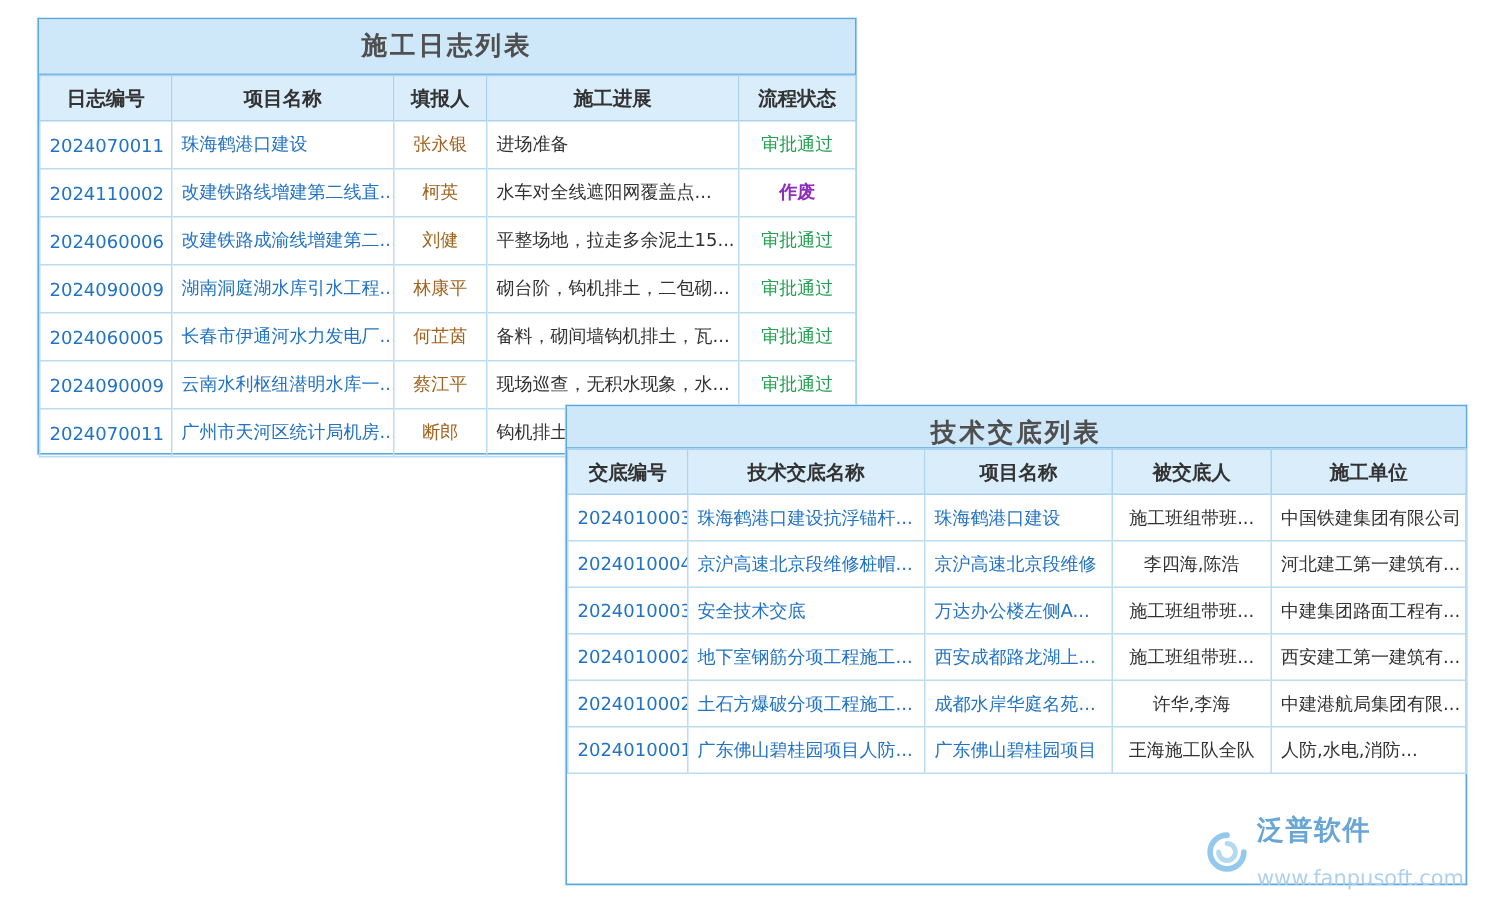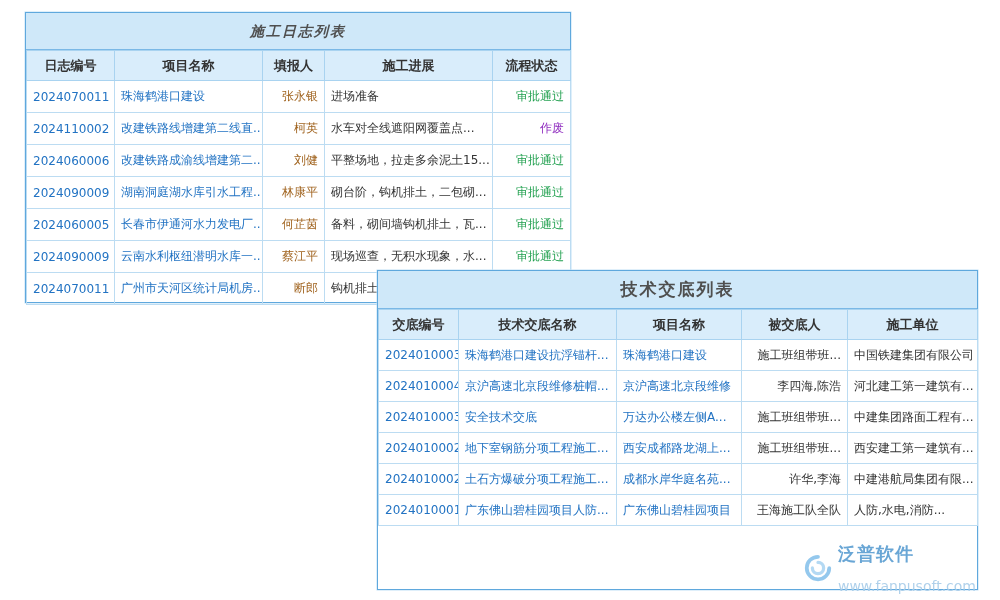--- a/index.html
+++ b/index.html
@@ -17,44 +17,44 @@
   }
   .titlebar {
     text-align: center;
     background: #cfe8f9;
     border-bottom: 1px solid #7ab8e6;
     font-weight: bold;
     color: #4f4f4f;
     letter-spacing: 2px;
   }
   #log-window { left: 25px; top: 12px; width: 546px; height: 291px; z-index: 1; }
-  #log-window .titlebar { height: 37px; line-height: 37px; font-size: 14px; font-style: italic; }
+  #log-window .titlebar { height: 37px; line-height: 37px; font-size: 17px; }
   #disclosure-window { left: 377px; top: 270px; width: 601px; height: 320px; z-index: 2; }
-  #disclosure-window .titlebar { height: 38px; line-height: 36px; font-size: 17px; }
+  #disclosure-window .titlebar { height: 28px; line-height: 36px; font-size: 17px; }
 
   table { width: 100%; border-collapse: collapse; table-layout: fixed; border-radius: 16px; }
   th {
     background: #d9edfb;
     color: #333333;
     font-weight: bold;
     font-size: 13px;
     height: 30px;
     border: 1px solid #a9d3f0;
     white-space: nowrap; overflow: hidden;
   }
   td {
     font-size: 12px;
     color: #333333;
     border: 1px solid #bcdcf2;
     padding: 0 6px;
     white-space: nowrap; overflow: hidden;
   }
   #log-window td { height: 32px; }
   #disclosure-window td { height: 31px; }
-  .c-center { text-align: right; }
+  .c-center { text-align: center; }
   .c-left { text-align: left; }
   .link { color: #2273c3; }
   .reporter { color: #a0631e; }
   .status { font-weight: normal; }
 
   .watermark {
     position: absolute;
     right: 24px; bottom: 8px;
     z-index: 5;
     display: flex; align-items: center;
@@ -92,21 +92,21 @@
         <td class="link c-left">珠海鹤港口建设</td>
         <td class="reporter c-center">张永银</td>
         <td class="c-left">进场准备</td>
         <td class="status c-center" style="color: rgb(33, 160, 79);">审批通过</td>
       </tr>
       <tr>
         <td class="link c-center">2024110002</td>
         <td class="link c-left">改建铁路线增建第二线直...</td>
         <td class="reporter c-center">柯英</td>
         <td class="c-left">水车对全线遮阳网覆盖点...</td>
-        <td class="status c-center" style="color: rgb(143, 43, 191);">作废</td>
+        <td class="status c-center" style="color: rgb(143, 43, 191); font-weight: bold;">作废</td>
       </tr>
       <tr>
         <td class="link c-center">2024060006</td>
         <td class="link c-left">改建铁路成渝线增建第二...</td>
         <td class="reporter c-center">刘健</td>
         <td class="c-left">平整场地，拉走多余泥土15...</td>
         <td class="status c-center" style="color: rgb(33, 160, 79);">审批通过</td>
       </tr>
       <tr>
         <td class="link c-center">2024090009</td>

